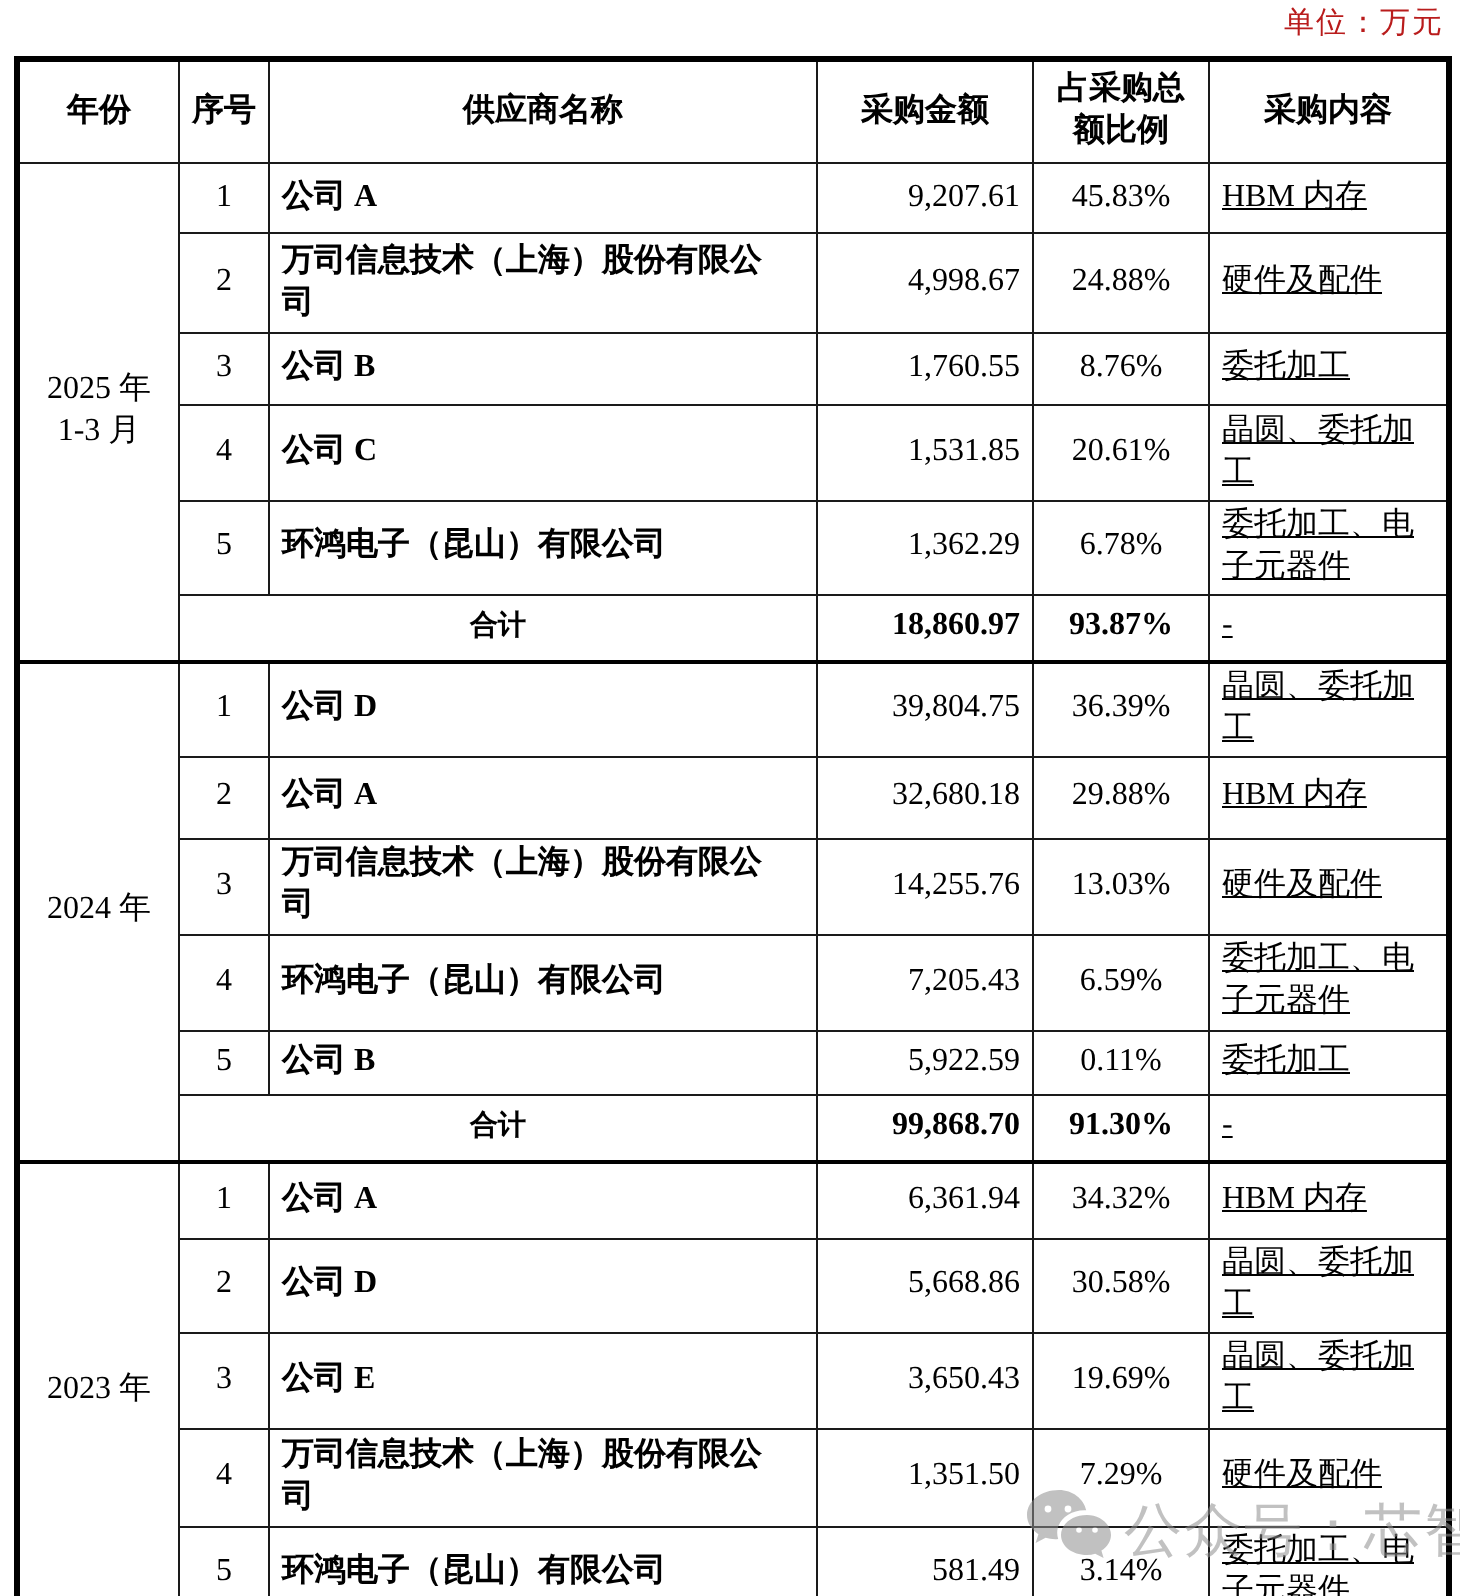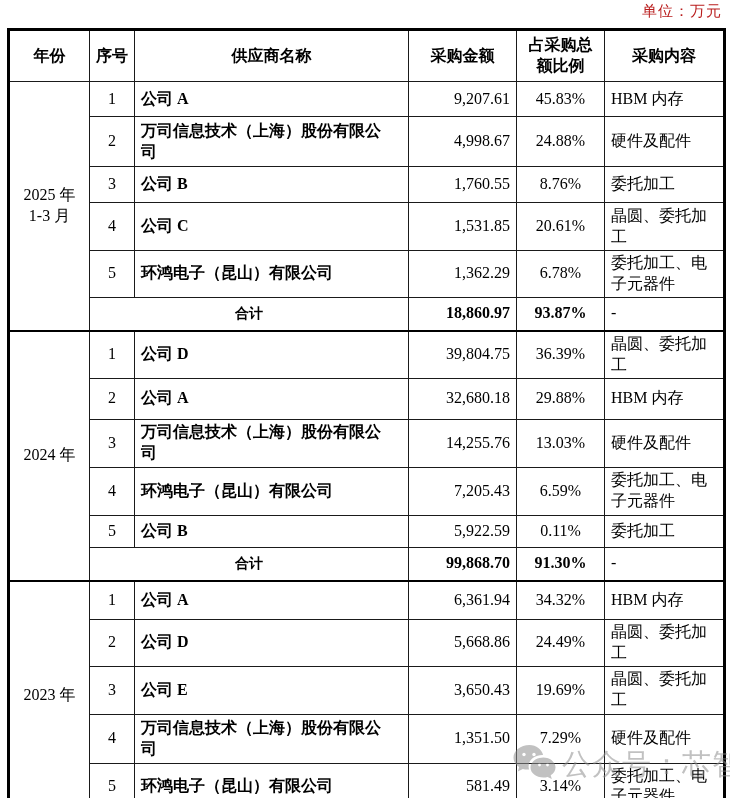--- a/index.html
+++ b/index.html
@@ -31,21 +31,21 @@
     font-weight:700;text-align:center;height:46px;line-height:1.25;
   }
   td.year{
     font-weight:400;text-align:center;font-size:17px;
     white-space:pre-line;line-height:1.5;
   }
   td.no{text-align:center;}
   td.supplier{text-align:left;white-space:pre-line;font-weight:bold;}
   td.amount{text-align:right;padding-right:8px;}
   td.pct{text-align:center;padding-right:5px;}
-  td.content{text-align:left;white-space:pre-line;padding-left:7px;}
+  td.content{text-align:left;white-space:pre-line;padding-left:7px;text-decoration:underline;}
   tr.total-row td{font-weight:700;}
   tr.total-row td.total-label{text-align:center;font-size:14px;}
   tr.total-row td.content{font-weight:400;}
   tr.section-start td{border-top:2px solid #000;}
   
   tr.h34 td{height:30px;} tr.h49 td{height:45px;} tr.h35 td{height:31px;}
   tr.h47 td{height:43px;} tr.h43 td{height:39px;} tr.h32 td{height:28px;}
   tr.h46 td{height:42px;} tr.h40 td{height:36px;} tr.h31 td{height:27px;}
   tr.h37 td{height:33px;} tr.h48 td{height:44px;} tr.h45 td{height:41px;}
   .watermark{
@@ -188,21 +188,21 @@
       <td class="no">1</td>
       <td class="supplier">公司 A</td>
       <td class="amount">6,361.94</td>
       <td class="pct">34.32%</td>
       <td class="content">HBM 内存</td>
     </tr>
     <tr class="h46">
       <td class="no">2</td>
       <td class="supplier">公司 D</td>
       <td class="amount">5,668.86</td>
-      <td class="pct">24.49%</td>
+      <td class="pct">30.58%</td>
       <td class="content">晶圆、委托加
 工</td>
     </tr>
     <tr class="h47">
       <td class="no">3</td>
       <td class="supplier">公司 E</td>
       <td class="amount">3,650.43</td>
       <td class="pct">19.69%</td>
       <td class="content">晶圆、委托加
 工</td>

